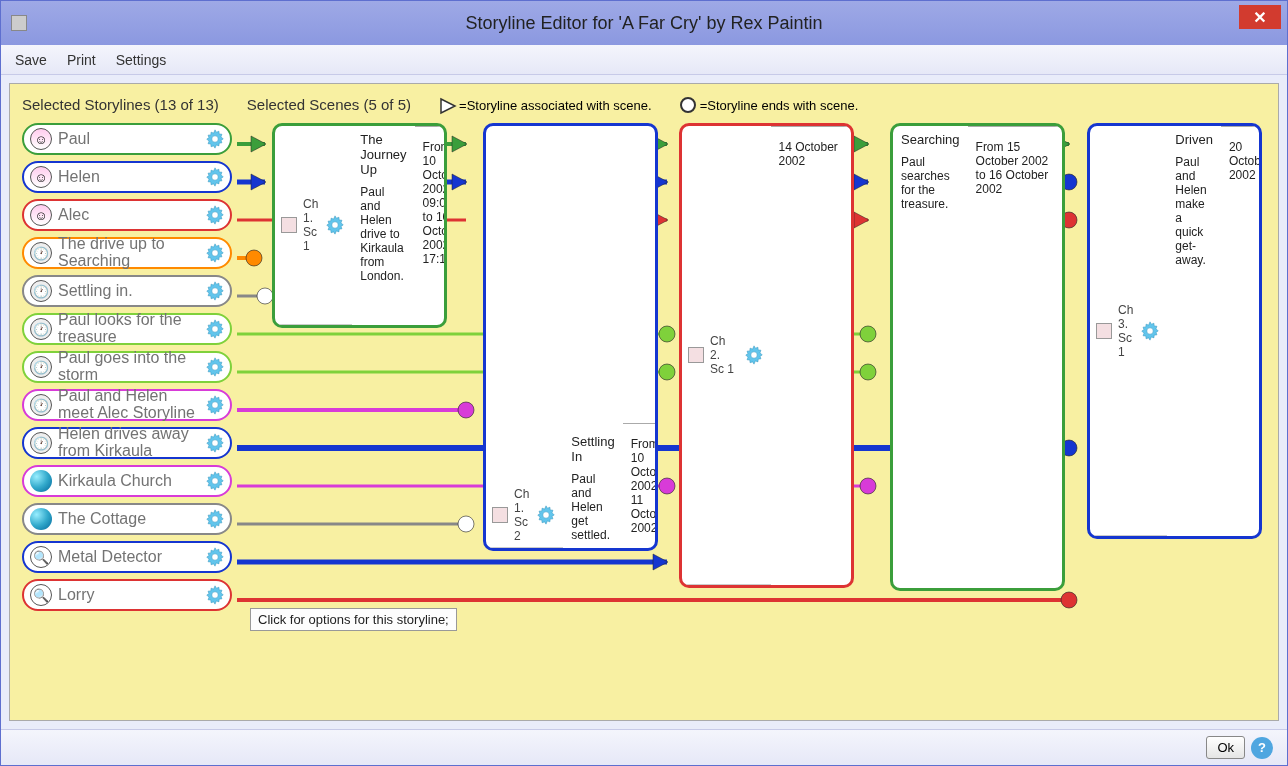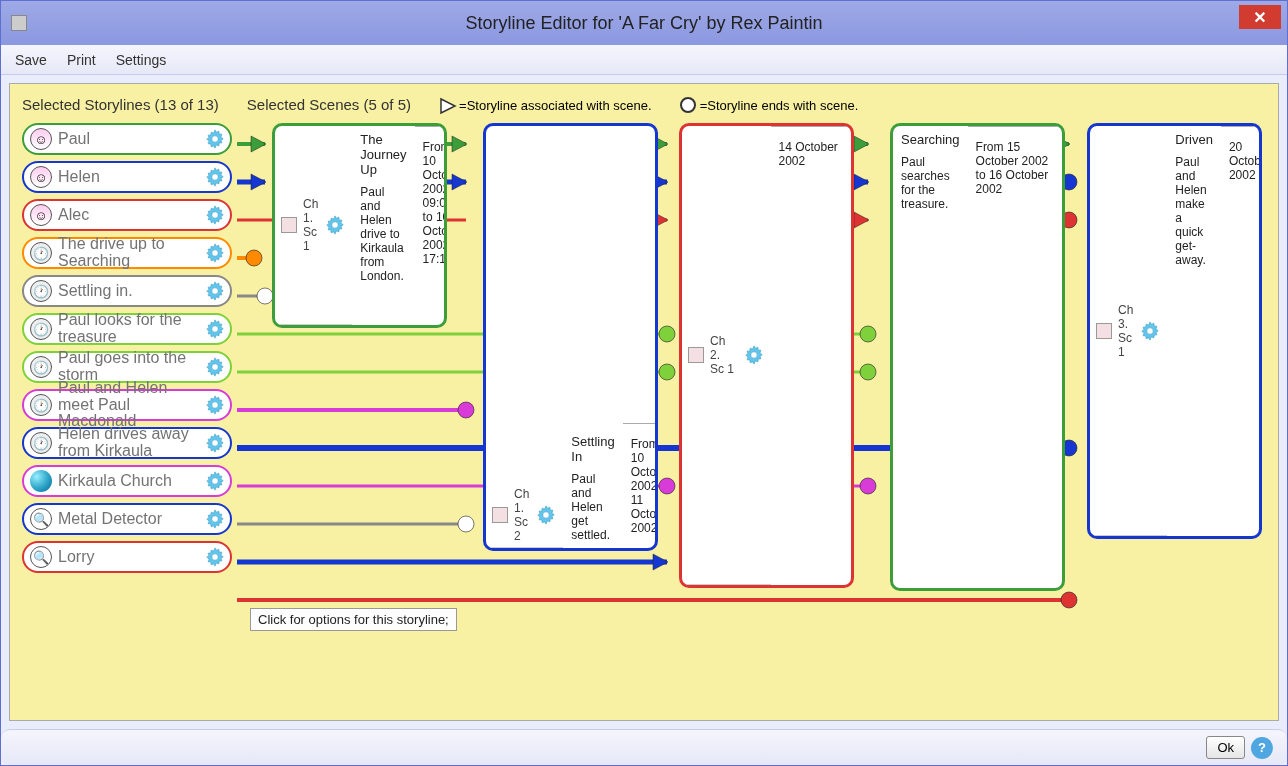--- a/index.html
+++ b/index.html
@@ -27,21 +27,21 @@
   .gear svg{display:block;}
   .scenes { flex:1; display:flex; gap:10px; position:relative; }
   .scene-card { width: 175px; background:#fff; border: 3px solid; border-radius: 10px; display:flex; flex-direction:row; overflow:hidden; }
   .scene-head { display:flex; align-items:center; gap:6px; padding: 4px 6px; border-bottom:1px solid #ccc; }
   .scene-head .sico{ width:16px; height:16px; background:#f4dfe2; border:1px solid #999; }
   .scene-head .schap{ font-size:12px; color:#444; flex:1; }
   .scene-body { flex:1; padding:6px 8px; font-size:12px; color:#222; }
   .scene-title { font-size:13px; margin-bottom:8px; display:block;}
   .scene-date { border-top:1px solid #aaa; padding:13px 8px; font-size:12px; color:#222; min-height:30px; }
   .tooltip { position:absolute; left:240px; top:524px; background:#fdfdfd; border:1px solid #999; padding:3px 7px; font-size:13px; color:#222; }
-  .footer { height:36px; display:flex; align-items:center; justify-content:flex-end; padding:0 14px; gap:6px; background:linear-gradient(#f4f5fc,#e6e8f7); border-top:1px solid #c7cae8;border-radius:9px;}
+  .footer { height:36px; display:flex; align-items:center; justify-content:flex-end; padding:0 14px; gap:6px; background:linear-gradient(#f4f5fc,#e6e8f7); border-top:1px solid #c7cae8;}
   .btn-ok { padding:3px 10px; border:1px solid #888; border-radius:3px; background:linear-gradient(#fff,#e5e5e5); cursor:pointer; font-size:13px;}
   .help-ico { width:22px; height:22px; border-radius:50%; background:#4fa6e0; color:#fff; display:flex; align-items:center; justify-content:center; font-weight:bold; cursor:pointer;}
   
   .i-person{ border:1px solid #555; background:linear-gradient(#fce,#fff);}
   .i-clock{ border:1px solid #555; background:#eee;}
   .i-globe{ background:radial-gradient(circle at 30% 30%, #9ef 0%, #3ac 50%, #069 100%); }
   .i-mag{ border:1px solid #555; background:#fff;}
 </style>
 </head>
 <body>
@@ -163,21 +163,21 @@
                 <g fill="#62c5ec" stroke="#2b8fb8" stroke-width="0.5">
                   <circle cx="12" cy="12" r="4.5" fill="#fff"></circle>
                   <path d="M12 2l1.5 2.5 2.8-1 0.3 3 3 0.3-1 2.8L21 12l-2.4 1.4 1 2.8-3 0.3-0.3 3-2.8-1L12 22l-1.5-2.5-2.8 1-0.3-3-3-0.3 1-2.8L3 12l2.4-1.4-1-2.8 3-0.3 0.3-3 2.8 1z" fill="#62c5ec"></path>
                   <circle cx="12" cy="12" r="3.5" fill="#fff"></circle>
                 </g>
               </svg>
             </span>
           </div>
           <div class="sl-pill" style="border: 2.5px solid rgb(216, 59, 216);">
             <div class="sl-ico i-clock">🕐</div>
-            <span class="sl-text">Paul and Helen meet Paul Macdonald</span>
+            <span class="sl-text">Paul and Helen meet Alec Storyline</span>
             <span class="gear">
               <svg viewBox="0 0 24 24" width="22" height="22">
                 <g fill="#62c5ec" stroke="#2b8fb8" stroke-width="0.5">
                   <circle cx="12" cy="12" r="4.5" fill="#fff"></circle>
                   <path d="M12 2l1.5 2.5 2.8-1 0.3 3 3 0.3-1 2.8L21 12l-2.4 1.4 1 2.8-3 0.3-0.3 3-2.8-1L12 22l-1.5-2.5-2.8 1-0.3-3-3-0.3 1-2.8L3 12l2.4-1.4-1-2.8 3-0.3 0.3-3 2.8 1z" fill="#62c5ec"></path>
                   <circle cx="12" cy="12" r="3.5" fill="#fff"></circle>
                 </g>
               </svg>
             </span>
           </div>
@@ -190,20 +190,33 @@
                   <circle cx="12" cy="12" r="4.5" fill="#fff"></circle>
                   <path d="M12 2l1.5 2.5 2.8-1 0.3 3 3 0.3-1 2.8L21 12l-2.4 1.4 1 2.8-3 0.3-0.3 3-2.8-1L12 22l-1.5-2.5-2.8 1-0.3-3-3-0.3 1-2.8L3 12l2.4-1.4-1-2.8 3-0.3 0.3-3 2.8 1z" fill="#62c5ec"></path>
                   <circle cx="12" cy="12" r="3.5" fill="#fff"></circle>
                 </g>
               </svg>
             </span>
           </div>
           <div class="sl-pill" style="border: 2.5px solid rgb(216, 59, 216);">
             <div class="sl-ico i-globe"></div>
             <span class="sl-text">Kirkaula Church</span>
+            <span class="gear">
+              <svg viewBox="0 0 24 24" width="22" height="22">
+                <g fill="#62c5ec" stroke="#2b8fb8" stroke-width="0.5">
+                  <circle cx="12" cy="12" r="4.5" fill="#fff"></circle>
+                  <path d="M12 2l1.5 2.5 2.8-1 0.3 3 3 0.3-1 2.8L21 12l-2.4 1.4 1 2.8-3 0.3-0.3 3-2.8-1L12 22l-1.5-2.5-2.8 1-0.3-3-3-0.3 1-2.8L3 12l2.4-1.4-1-2.8 3-0.3 0.3-3 2.8 1z" fill="#62c5ec"></path>
+                  <circle cx="12" cy="12" r="3.5" fill="#fff"></circle>
+                </g>
+              </svg>
+            </span>
+          </div>
+          <div class="sl-pill" style="border: 2.5px solid rgb(136, 136, 136);">
+            <div class="sl-ico i-globe"></div>
+            <span class="sl-text">The Cottage</span>
             <span class="gear">
               <svg viewBox="0 0 24 24" width="22" height="22">
                 <g fill="#62c5ec" stroke="#2b8fb8" stroke-width="0.5">
                   <circle cx="12" cy="12" r="4.5" fill="#fff"></circle>
                   <path d="M12 2l1.5 2.5 2.8-1 0.3 3 3 0.3-1 2.8L21 12l-2.4 1.4 1 2.8-3 0.3-0.3 3-2.8-1L12 22l-1.5-2.5-2.8 1-0.3-3-3-0.3 1-2.8L3 12l2.4-1.4-1-2.8 3-0.3 0.3-3 2.8 1z" fill="#62c5ec"></path>
                   <circle cx="12" cy="12" r="3.5" fill="#fff"></circle>
                 </g>
               </svg>
             </span>
           </div>

